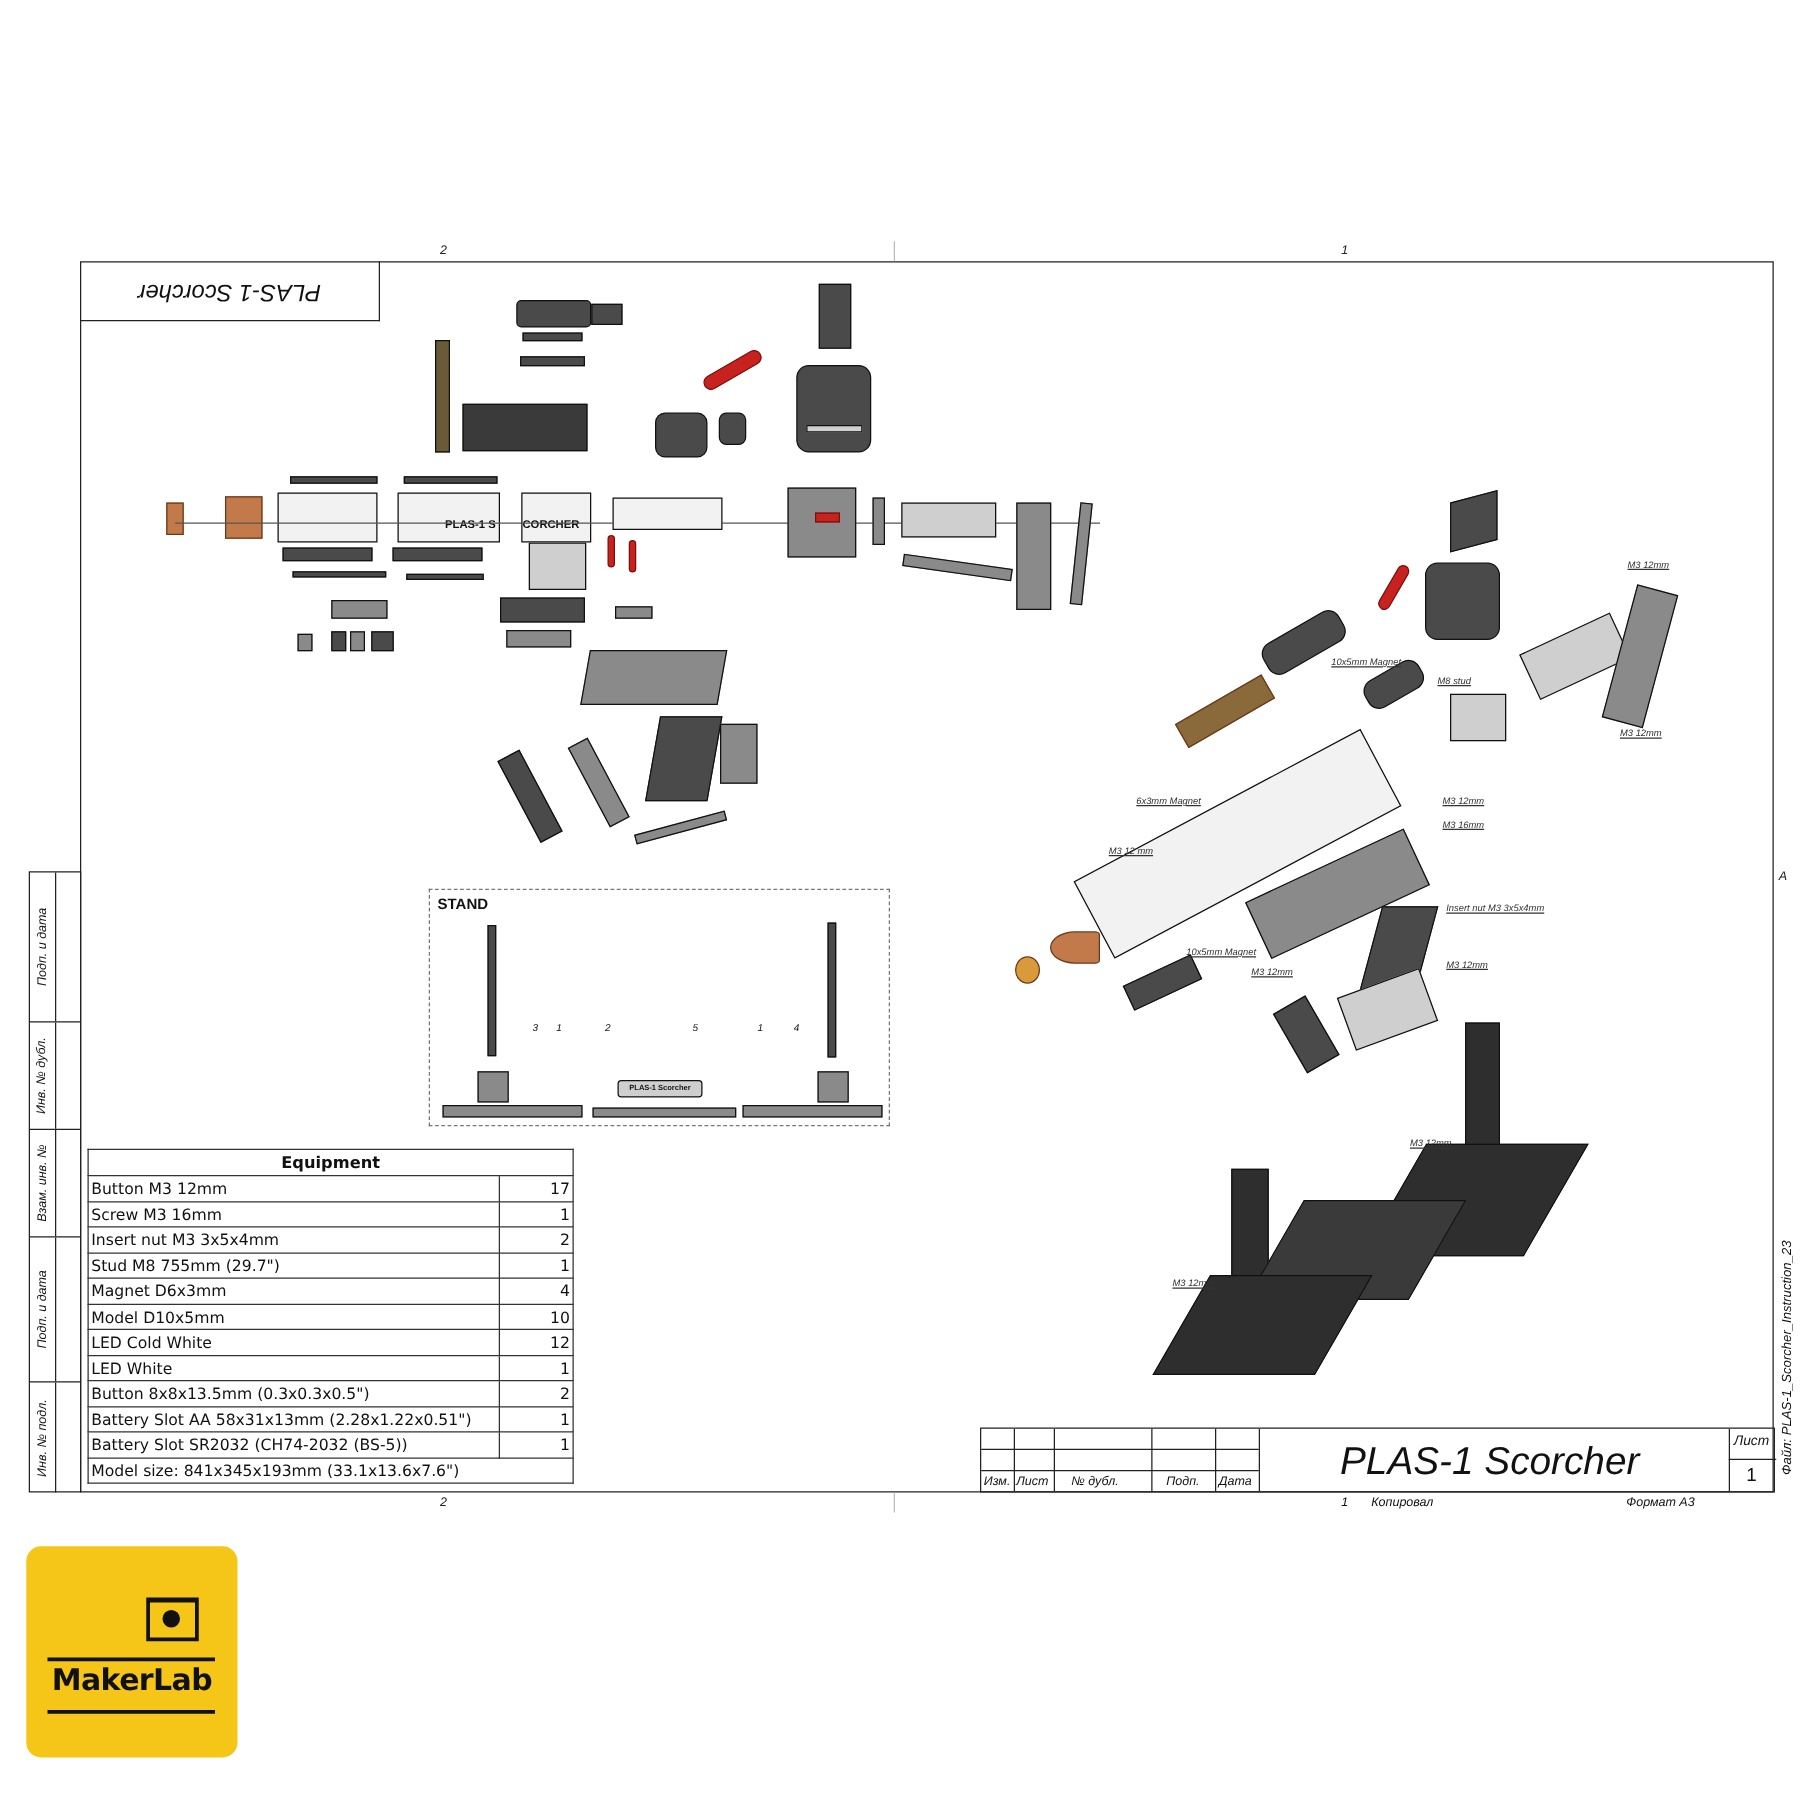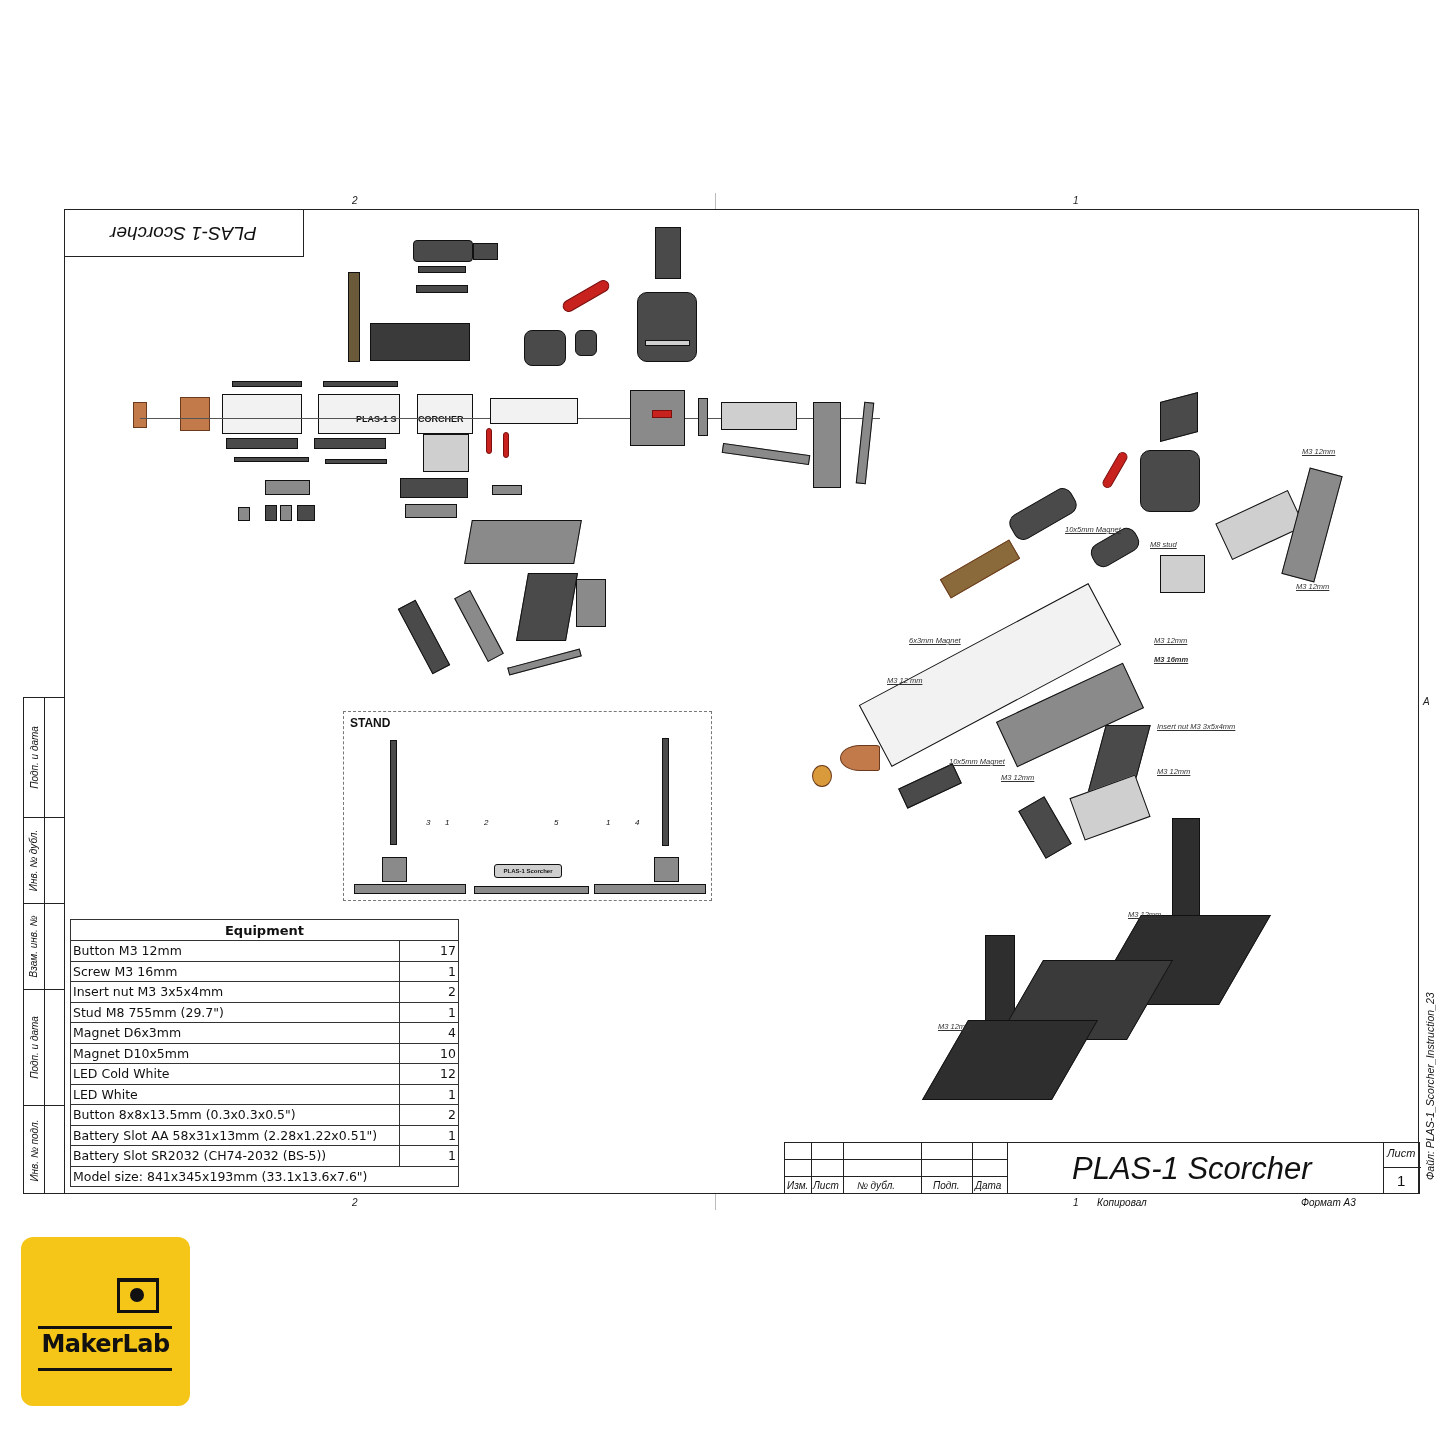--- a/index.html
+++ b/index.html
@@ -186,21 +186,21 @@
   <div class="part" style="left:1115px; top:915px; width:130px; height:90px; background:#2e2e2e; transform:skewX(-30deg);"></div>
   <div class="part" style="left:1020px; top:960px; width:130px; height:80px; background:#3a3a3a; transform:skewX(-30deg);"></div>
   <div class="part" style="left:945px; top:1020px; width:130px; height:80px; background:#2e2e2e; transform:skewX(-30deg);"></div>
 
   <div class="callout" style="left:1302px; top:447px;">M3 12mm</div>
   <div class="callout" style="left:1065px; top:525px;">10x5mm Magnet</div>
   <div class="callout" style="left:1150px; top:540px;">M8 stud</div>
   <div class="callout" style="left:1296px; top:582px;">M3 12mm</div>
   <div class="callout" style="left:909px; top:636px;">6x3mm Magnet</div>
   <div class="callout" style="left:1154px; top:636px;">M3 12mm</div>
-  <div class="callout" style="left:1154px; top:655px;font-weight:bold;">M3 16mm</div>
+  <div class="callout" style="left:1154px; top:655px;">M3 16mm</div>
   <div class="callout" style="left:887px; top:676px;">M3 12 mm</div>
   <div class="callout" style="left:1157px; top:722px;">Insert nut M3 3x5x4mm</div>
   <div class="callout" style="left:949px; top:757px;">10x5mm Magnet</div>
   <div class="callout" style="left:1157px; top:767px;">M3 12mm</div>
   <div class="callout" style="left:1001px; top:773px;">M3 12mm</div>
   <div class="callout" style="left:1128px; top:910px;">M3 12mm</div>
   <div class="callout" style="left:938px; top:1022px;">M3 12mm</div>
 </div>
 
 <table class="equip">
@@ -222,21 +222,21 @@
       </tr>
   <tr>
         <td>Stud M8 755mm (29.7")</td>
         <td class="q">1</td>
       </tr>
   <tr>
         <td>Magnet D6x3mm</td>
         <td class="q">4</td>
       </tr>
   <tr>
-        <td>Magnet D10x5mm</td>
+        <td>Model D10x5mm</td>
         <td class="q">10</td>
       </tr>
   <tr>
         <td>LED Cold White</td>
         <td class="q">12</td>
       </tr>
   <tr>
         <td>LED White</td>
         <td class="q">1</td>
       </tr>

